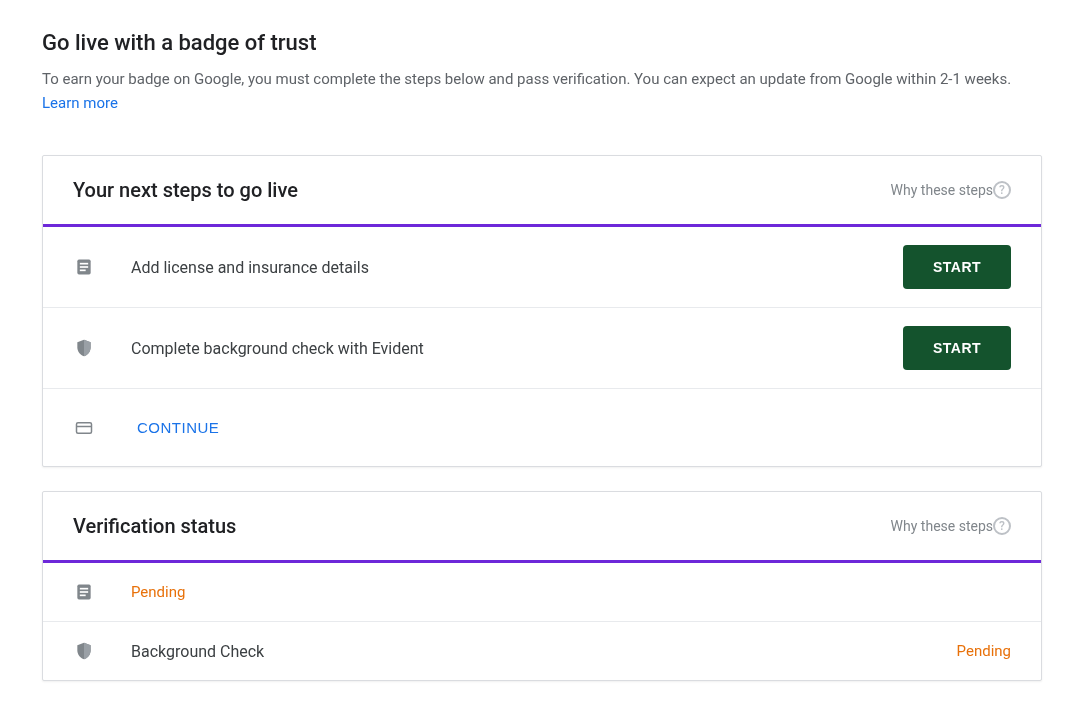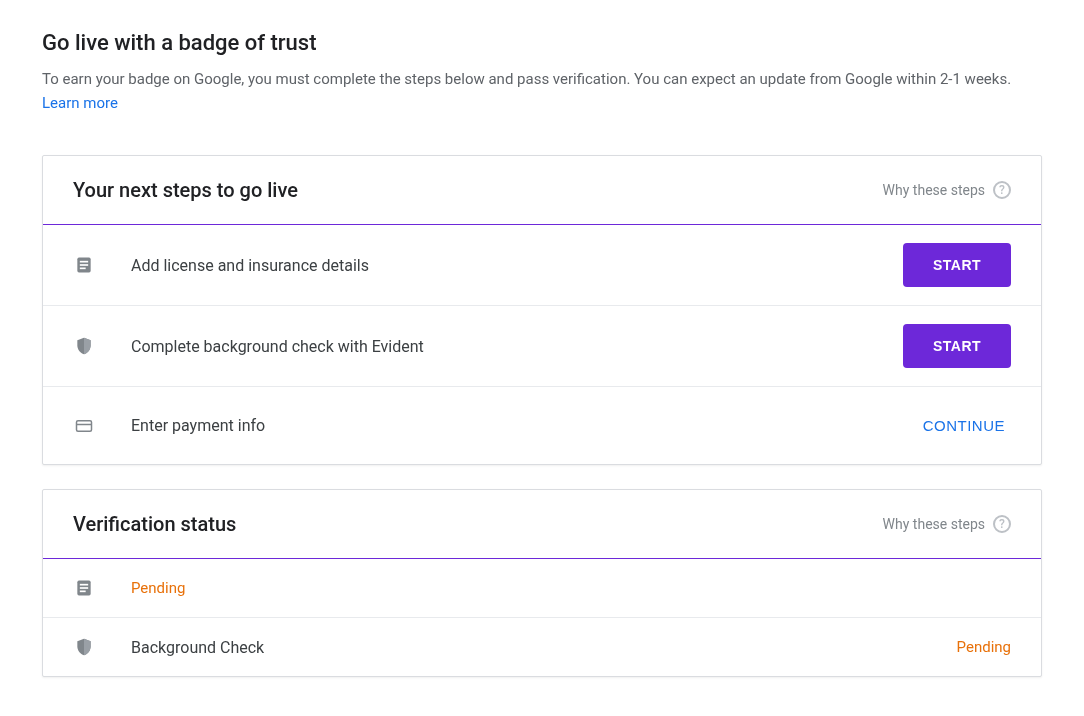--- a/index.html
+++ b/index.html
@@ -28,31 +28,31 @@
       border-radius: 2px;
       margin-bottom: 24px;
       box-shadow: 0 1px 2px rgba(60,64,67,0.08);
       background: #fff;
     }
     .card-header {
       display: flex;
       align-items: center;
       justify-content: space-between;
       padding: 22px 30px;
-      border-bottom: 1px solid #6d28d9;
+      border-bottom: 3px solid #6d28d9;
     }
     .card-title {
       font-size: 20px;
       font-weight: 500;
       color: #202124;
     }
     .why-wrap {
       display: flex;
       align-items: center;
-      gap: 8px;
+      gap: 0;
       color: #80868b;
       font-size: 14px;
       cursor: pointer;
     }
     .help-circle {
       width: 18px; height: 18px;
       border: 2px solid #bdc1c6;
       border-radius: 50%;
       display: flex; align-items: center; justify-content: center;
       font-size: 12px; color: #bdc1c6; font-weight: 500;
@@ -69,21 +69,21 @@
       width: 22px; height: 22px;
       display: flex; align-items: center; justify-content: center;
       color: #80868b; flex-shrink: 0;
     }
     .row-label {
       font-size: 16px;
       color: #3c4043;
       flex: 1;
     }
     .btn-primary {
-      background: #6d28d9;
+      background: #14532d;
       color: #fff;
       border: none;
       border-radius: 4px;
       padding: 0 24px;
       height: 44px;
       font-size: 14px;
       font-weight: 600;
       letter-spacing: 0.5px;
       cursor: pointer;
       min-width: 108px;
@@ -148,21 +148,20 @@
       <button class="btn-primary">START</button>
     </div>
 
     <div class="row">
       <span class="row-icon">
         <svg width="22" height="18" viewBox="0 0 24 24" fill="none" stroke="#80868b" stroke-width="2">
             <rect x="2" y="5" width="20" height="14" rx="2"></rect>
             <line x1="2" y1="10" x2="22" y2="10"></line>
           </svg>
       </span>
-      <span class="row-label">Enter payment info</span>
       <button class="btn-text">CONTINUE</button>
     </div>
   </div>
 
   <div class="card">
     <div class="card-header">
       <div class="card-title">Verification status</div>
       <div class="why-wrap">
         <span>Why these steps</span>
         <span class="help-circle">?</span>

